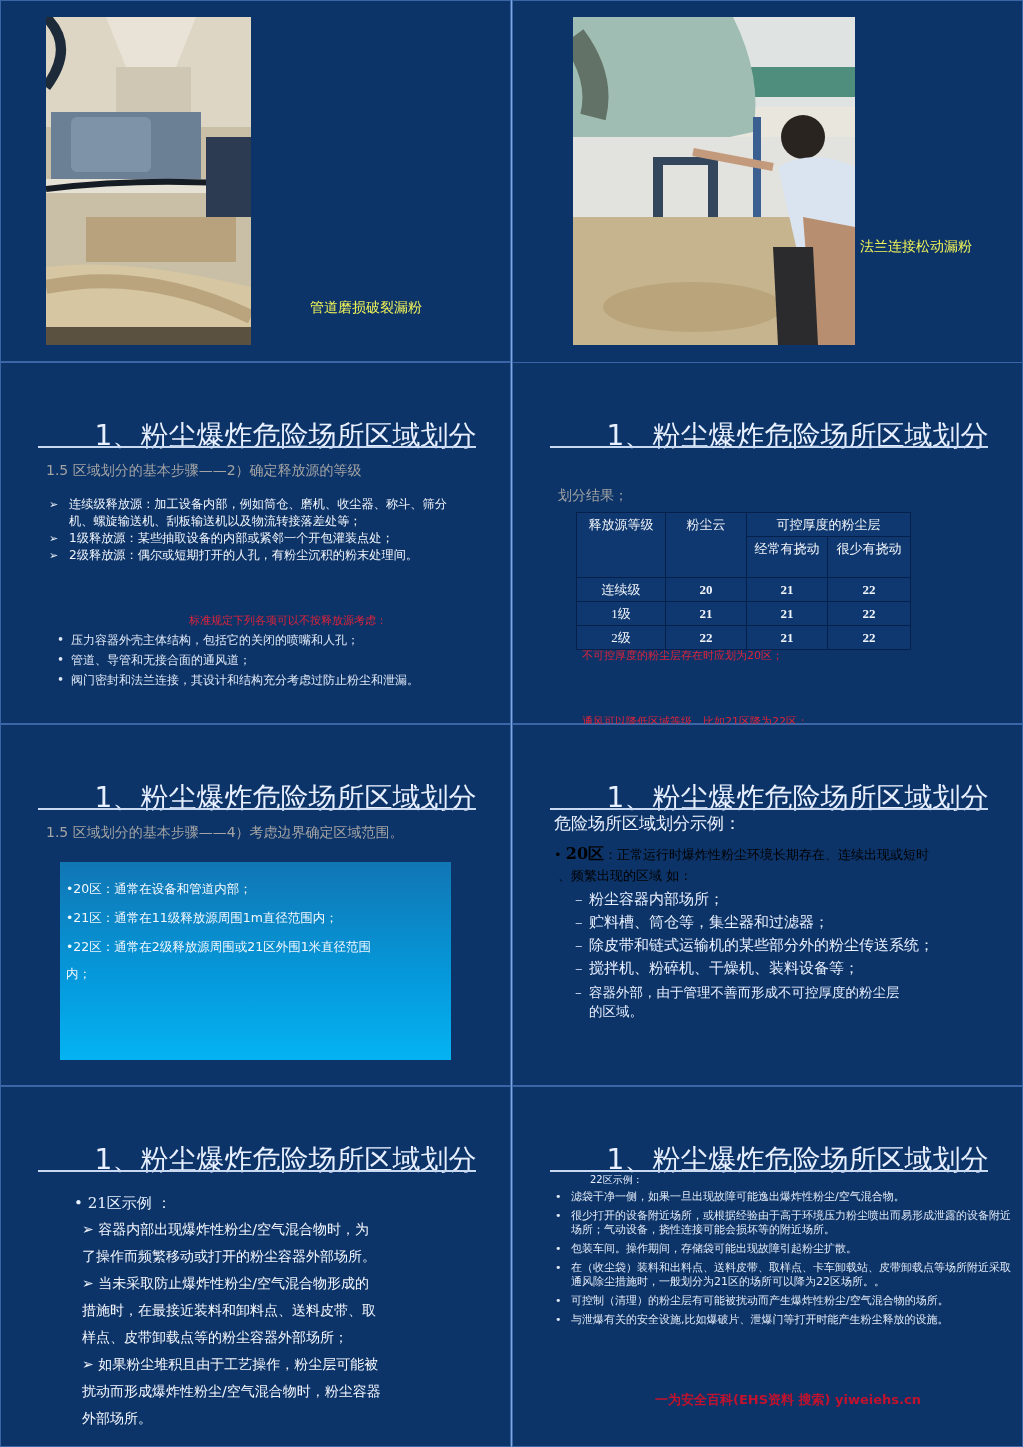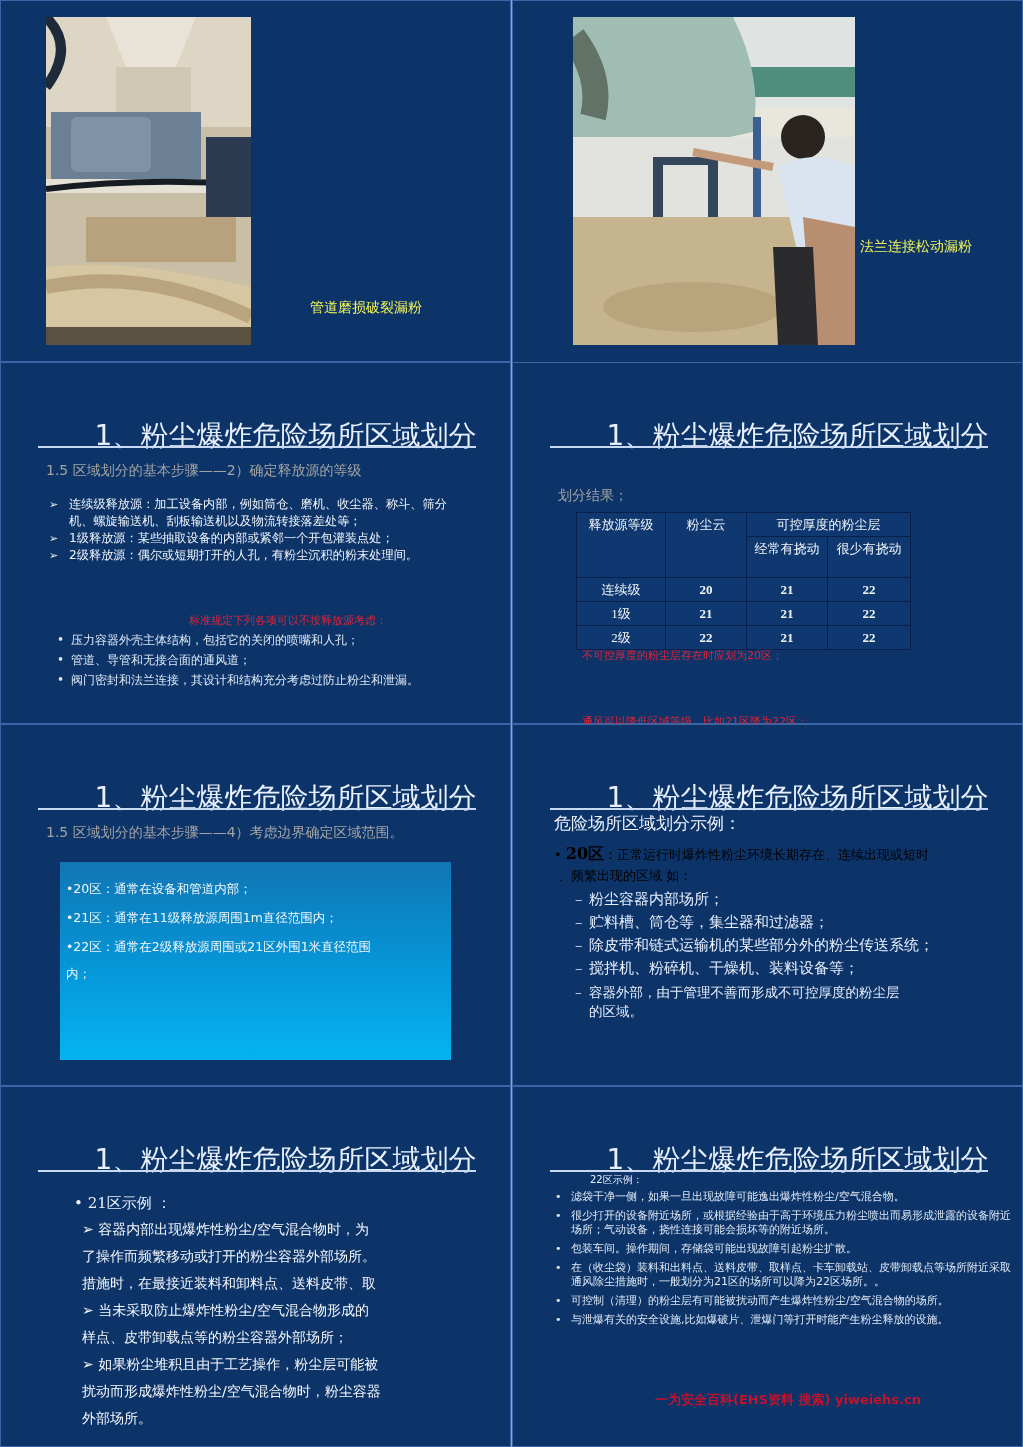--- a/index.html
+++ b/index.html
@@ -198,22 +198,22 @@
 </div>
 
 <div class="slide s7">
   <div class="title">1、粉尘爆炸危险场所区域划分</div>
   <div class="rule"></div>
 </div>
 <div class="s7list">
   <div class="head">• <span>21区示例 ：</span></div>
   <p style="padding-left:22px;">➢  容器内部出现爆炸性粉尘/空气混合物时，为</p>
   <p style="padding-left:22px;">了操作而频繁移动或打开的粉尘容器外部场所。</p>
+  <p style="padding-left:22px;">➢  当未采取防止爆炸性粉尘/空气混合物形成的</p>
   <p style="padding-left:22px;">措施时，在最接近装料和卸料点、送料皮带、取</p>
-  <p style="padding-left:22px;">➢  当未采取防止爆炸性粉尘/空气混合物形成的</p>
   <p style="padding-left:22px;">样点、皮带卸载点等的粉尘容器外部场所；</p>
   <p style="padding-left:22px;">➢  如果粉尘堆积且由于工艺操作，粉尘层可能被</p>
   <p style="padding-left:22px;">扰动而形成爆炸性粉尘/空气混合物时，粉尘容器</p>
   <p style="padding-left:22px;">外部场所。</p>
 </div>
 
 <div class="slide s8">
   <div class="title">1、粉尘爆炸危险场所区域划分</div>
   <div class="rule"></div>
 </div>

